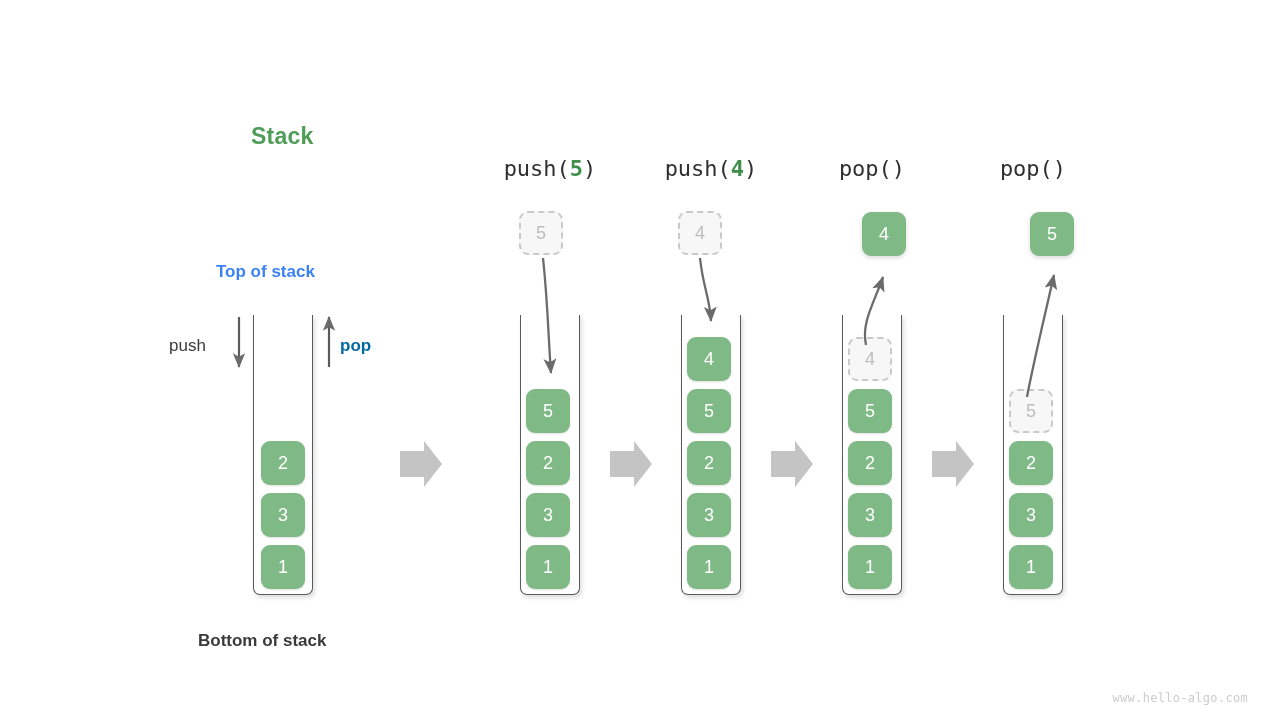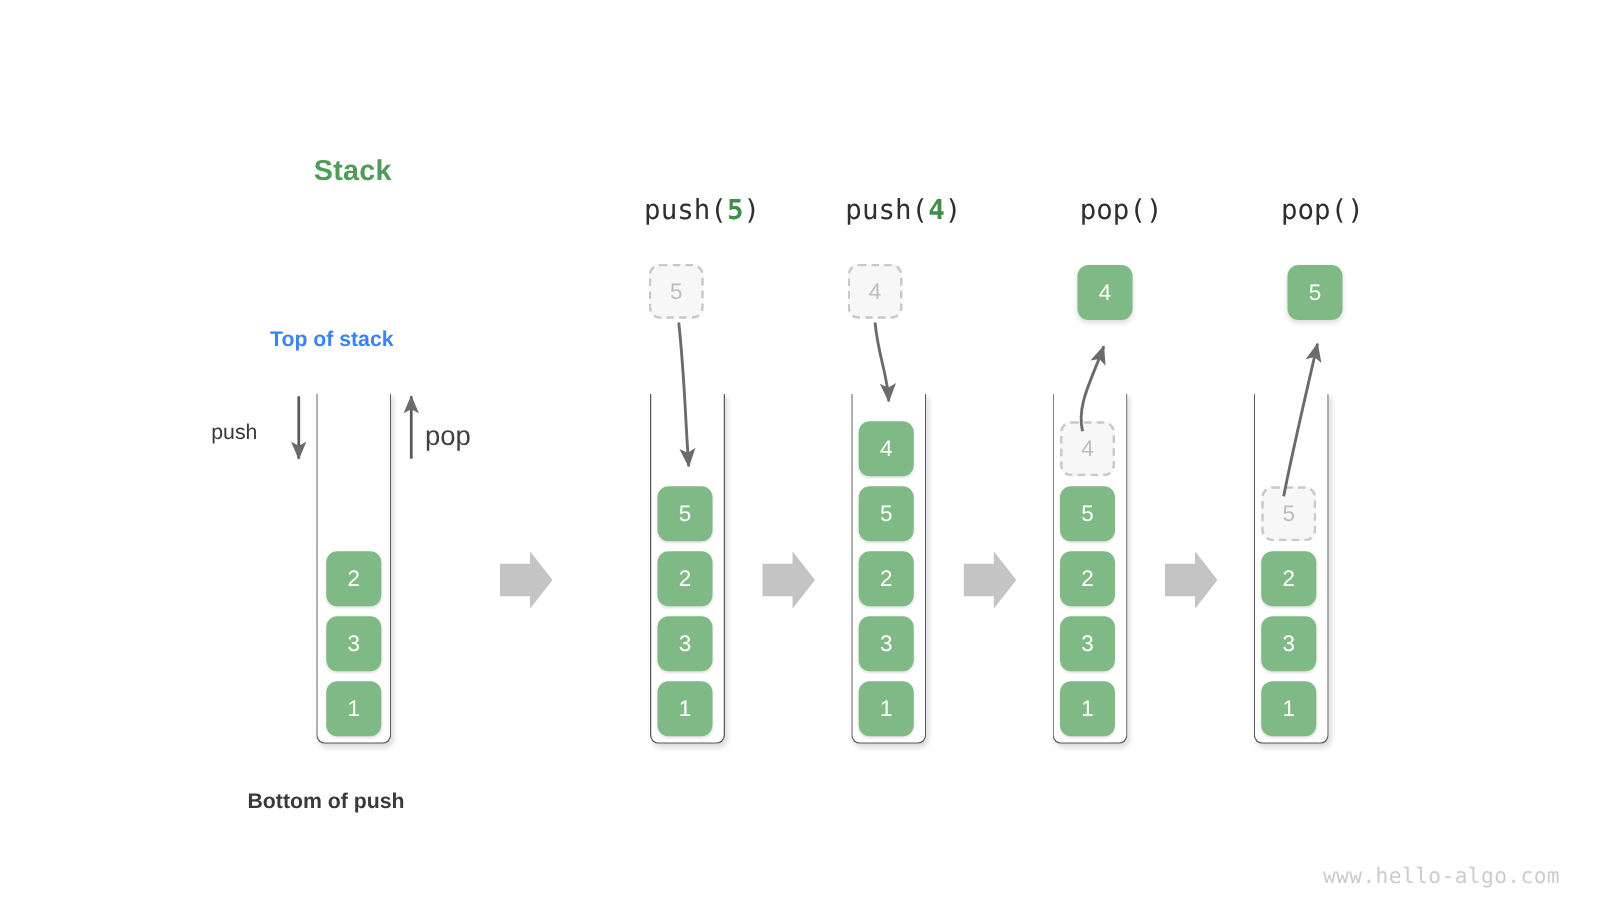--- a/index.html
+++ b/index.html
@@ -57,43 +57,43 @@
     top: 321px;
     font-size: 17px;
     font-weight: normal;
     color: #3a3a3a;
     white-space: nowrap;
   }
   .label-pop {
     position: absolute;
     left: 340px;
     top: 321px;
-    font-size: 22px;
-    font-weight: normal;
-    color: #404040;
+    font-size: 17px;
+    font-weight: bold;
+    color: #0369a1;
     white-space: nowrap;
   }
   .op-label {
     position: absolute;
     top: 141px;
     font-size: 22px;
     font-family: "DejaVu Sans Mono", "Liberation Mono", monospace;
     color: #2f2f2f;
     white-space: nowrap;
-    text-align: right;
+    text-align: center;
   }
   .op-label .argval {
     color: #3f8f4a;
     font-weight: bold;
   }
   .watermark {
     position: absolute;
     right: 32px;
     top: 676px;
-    font-size: 17px;
+    font-size: 12px;
     font-family: "DejaVu Sans Mono", "Liberation Mono", monospace;
     color: #cccccc;
     letter-spacing: 0.3px;
     white-space: nowrap;
   }
 
   
   .stack-box {
     position: absolute;
     width: 60px;
@@ -141,21 +141,21 @@
     pointer-events: none;
   }
 </style>
 </head>
 <body>
 
 <div class="canvas">
 
   <div class="title-stack">Stack</div>
   <div class="label-top">Top of stack</div>
-  <div class="label-bottom">Bottom of push</div>
+  <div class="label-bottom">Bottom of stack</div>
   <div class="label-push">push</div>
   <div class="label-pop">pop</div>
 
   <div class="op-label" style="left:492px; width:116px;"><span>push(</span><span class="argval">5</span><span>)</span></div>
 
   <div class="op-label" style="left:653px; width:116px;"><span>push(</span><span class="argval">4</span><span>)</span></div>
 
   <div class="op-label" style="left:814px; width:116px;"><span>pop(</span><span class="argval"></span><span>)</span></div>
 
   <div class="op-label" style="left:975px; width:116px;"><span>pop(</span><span class="argval"></span><span>)</span></div>

